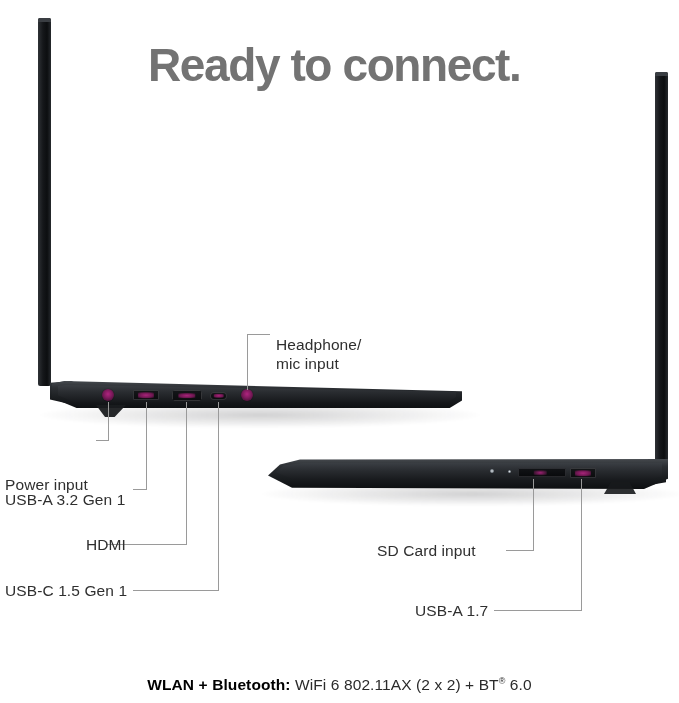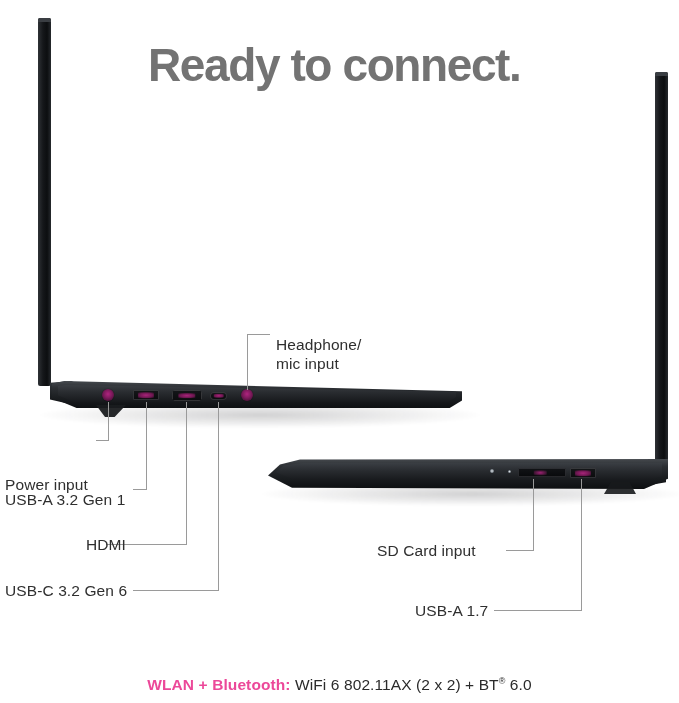--- a/index.html
+++ b/index.html
@@ -129,21 +129,21 @@
     position:absolute;border-radius:50%;
     background:radial-gradient(ellipse at center, rgba(25,25,30,.20) 0%, rgba(25,25,30,0) 72%);
     filter:blur(1px);
   }
 
   
   .footer{
     position:absolute;left:0;right:0;top:676px;text-align:center;
     font-size:15.5px;color:#2b2b2b;letter-spacing:.1px;white-space:nowrap;
   }
-  .footer b{font-weight:700;color:#ec4899;}
+  .footer b{font-weight:700;color:#000000;}
   .footer sup{font-size:9px;vertical-align:super;}
 </style>
 </head>
 <body>
 
 <div id="stage">
 
   <div class="headline">Ready to connect.</div>
 
   <div class="shadow" style="left:40px;top:402px;width:440px;height:26px;"></div>
@@ -186,21 +186,21 @@
   <div class="leader-v" style="left:146px;top:402px;height:87px;"></div>
   <div class="leader-h" style="left:133px;top:489px;width:14px;"></div>
   <div class="label" style="left:5px;top:491px;">USB-A 3.2 Gen 1</div>
 
   <div class="leader-v" style="left:186px;top:402px;height:142px;"></div>
   <div class="leader-h" style="left:106px;top:544px;width:81px;"></div>
   <div class="label" style="left:53px;top:536px;margin-left:33px;">HDMI</div>
 
   <div class="leader-v" style="left:218px;top:402px;height:188px;"></div>
   <div class="leader-h" style="left:133px;top:590px;width:86px;"></div>
-  <div class="label" style="left:5px;top:582px;">USB-C 3.2 Gen 6</div>
+  <div class="label" style="left:5px;top:582px;">USB-C 1.5 Gen 1</div>
 
   <div class="shadow" style="left:262px;top:482px;width:420px;height:24px;"></div>
 
   <div class="lid" style="left:655px;top:72px;width:13px;height:396px;"></div>
   <div class="lid-top-cap" style="left:655px;top:72px;width:13px;height:4px;"></div>
 
   <div class="hinge-bottom"></div>
   <div class="base-bottom"></div>
   <div class="base-bottom-face"></div>
   <div class="base-bottom-foot"></div>

